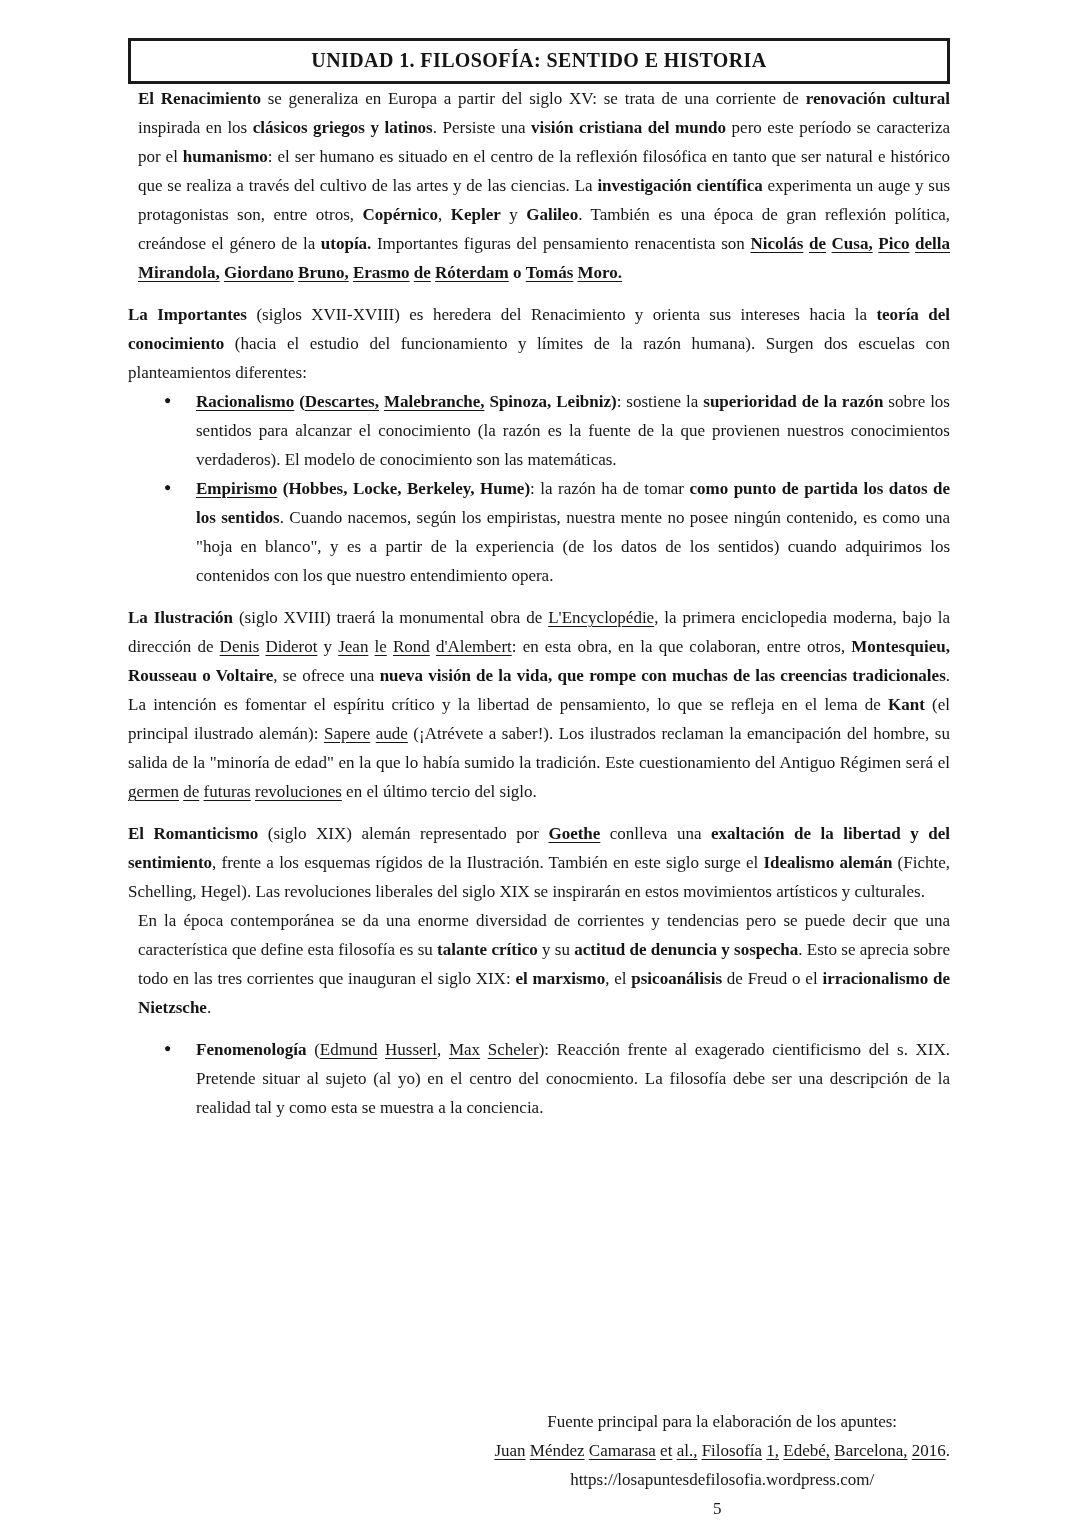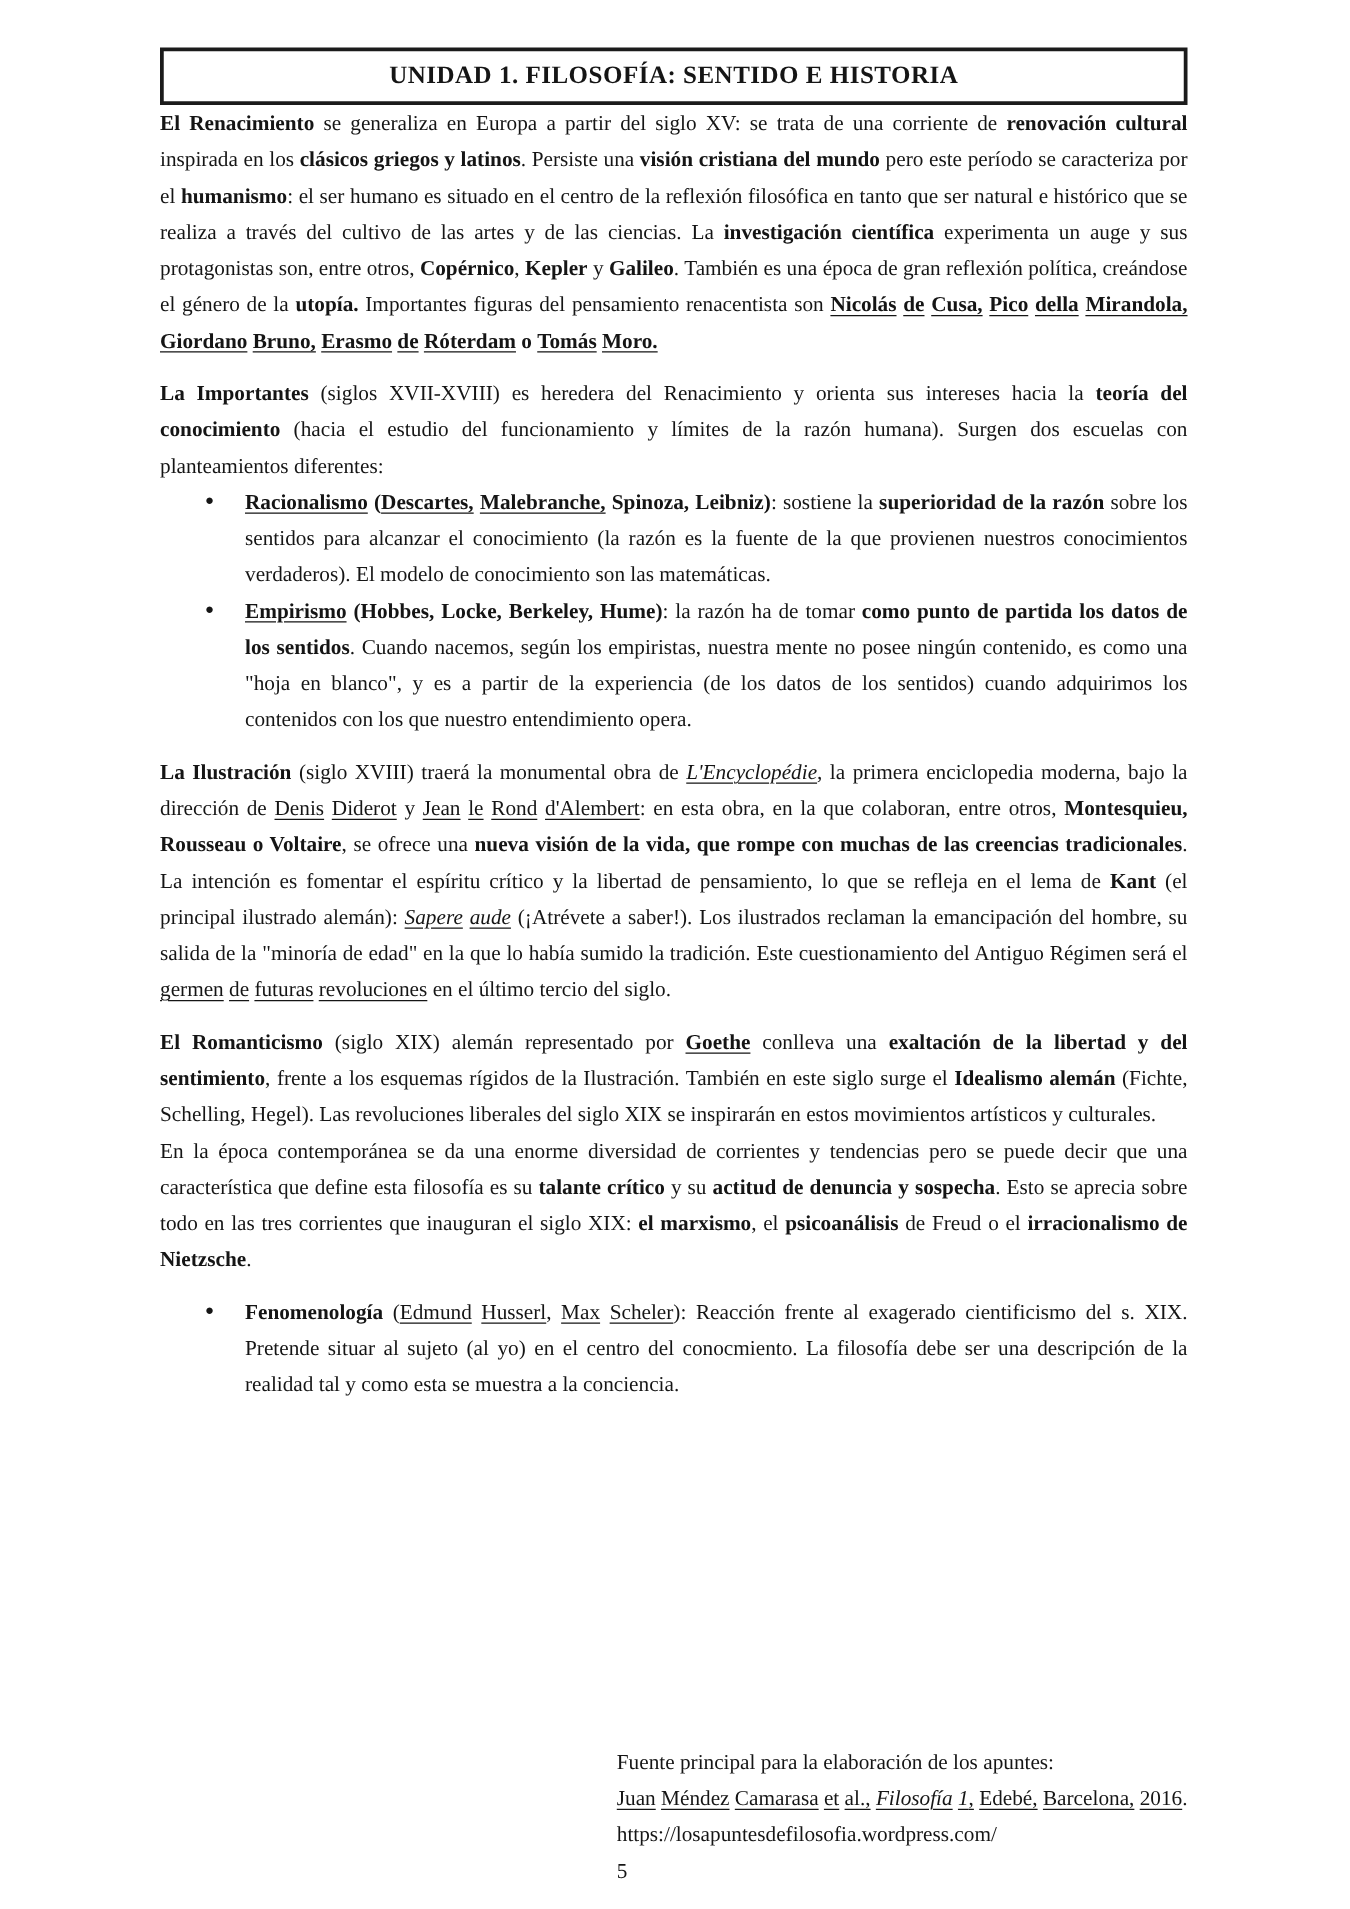--- a/index.html
+++ b/index.html
@@ -24,46 +24,46 @@
   }
   .section-heading {
     text-align: center;
     font-weight: 700;
     font-size: 17.5px;
     line-height: 29px;
     margin-top: 18px;
   }
   .section.first .section-heading { margin-top: 47px; }
   .group { margin-top: 13px; }
-  .group.first { margin-top: 0; }
+  .group.first { margin-top: 0; margin-left: 10px; }
   .para, .bullet {
     font-size: 17px;
     line-height: 29px;
     text-align: justify;
   }
   .bullet { position: relative; padding-left: 68px; }
   .dot {
     position: absolute;
     left: 36px;
     top: -1px;
     font-size: 12px;
     line-height: 29px;
   }
   .b { font-weight: 700; }
-  .i { font-style: italic; }
+  .i { }
   .u {
     text-decoration: underline;
     text-underline-offset: 3px;
     text-decoration-thickness: 1.4px;
   }
   .footer {
     position: absolute;
     right: 130px;
-    bottom: 16px;
-    text-align: left;
+    bottom: 4px;
+    text-align: center;
     font-size: 17px;
     line-height: 29px;
   }
   .page-number { padding-right: 10px; }
 </style>
 </head>
 <body>
 
 <div class="page">
   <div class="title-box">

